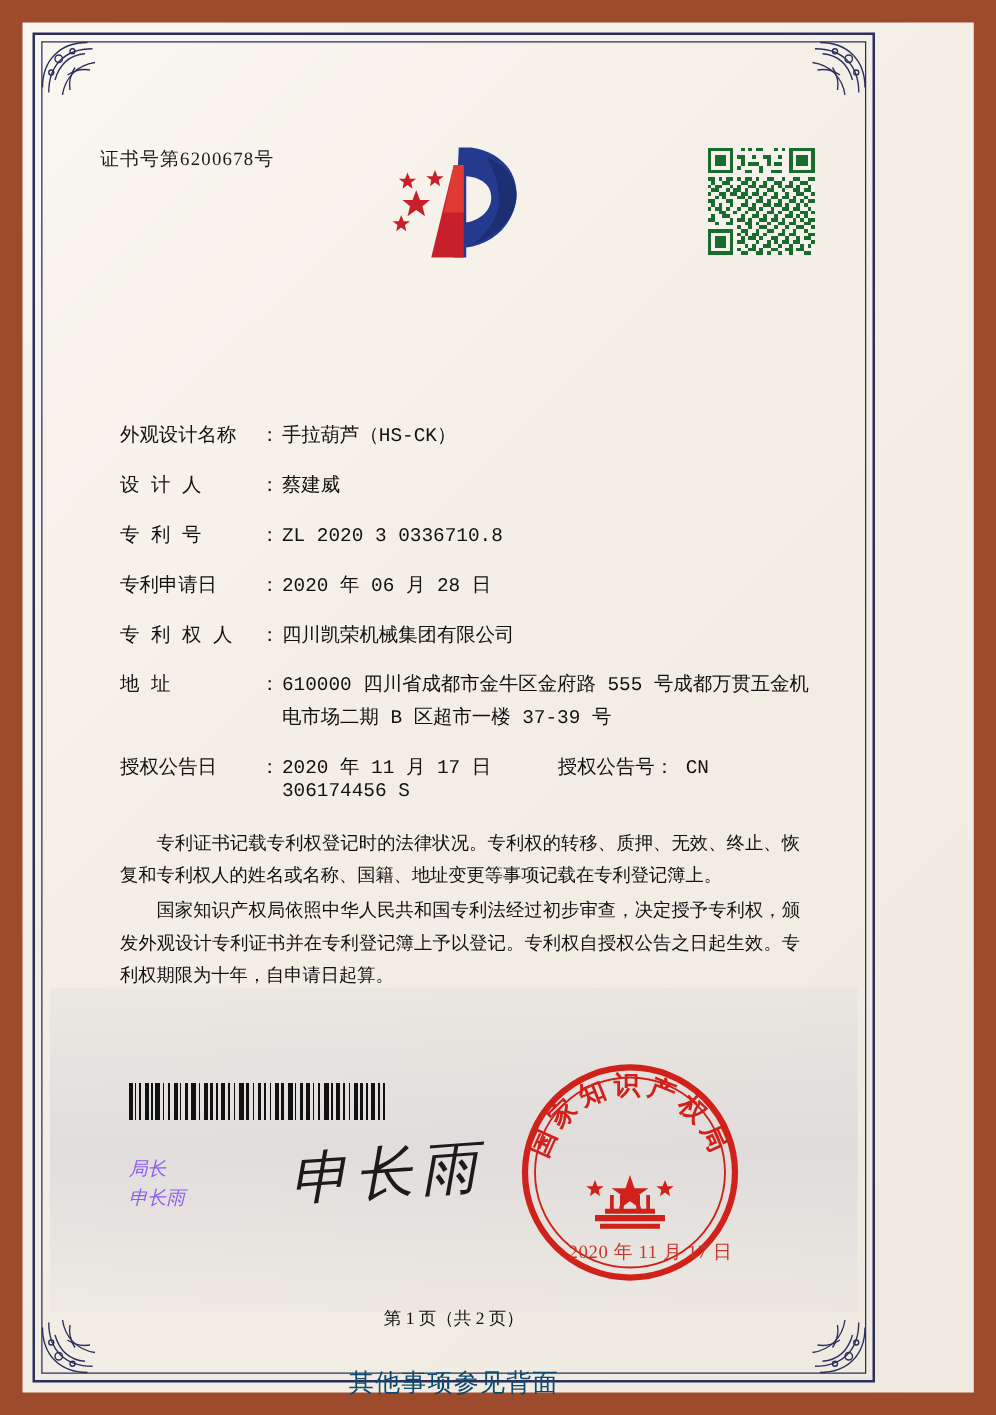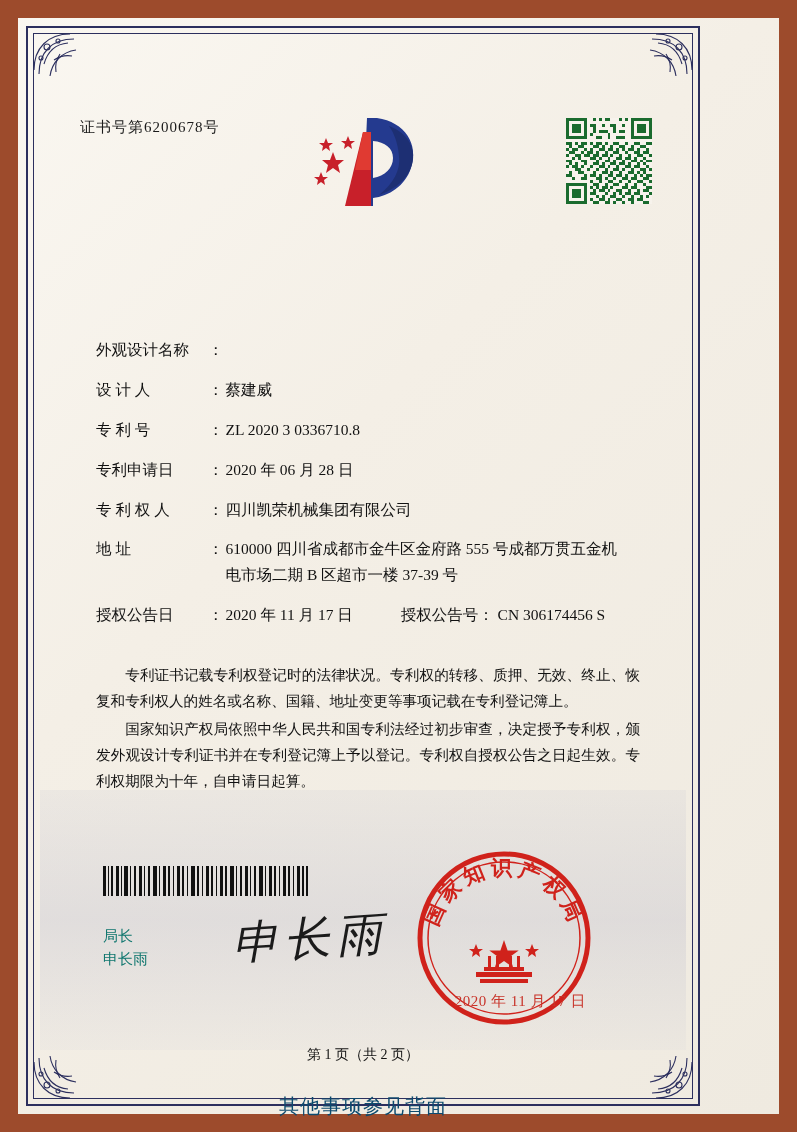--- a/index.html
+++ b/index.html
@@ -95,20 +95,21 @@
     right: 70px;
     top: 340px;
     font-size: 15.5px;
     color: #111;
     line-height: 1.25;
   }
   .field-row {
     display: flex;
     align-items: flex-start;
     margin-bottom: 20.5px;
+    font-family: Liberation Mono, monospace;
   }
   .field-label {
     width: 112px;
     flex: 0 0 112px;
     letter-spacing: 0px;
     white-space: nowrap;
   }
   .field-colon {
     flex: 0 0 auto;
     margin-right: 2px;
@@ -143,21 +144,22 @@
     top: 866px;
     width: 205px;
     height: 30px;
   }
   .signature-block {
     position: absolute;
     left: 103px;
     top: 925px;
     font-size: 15px;
     line-height: 1.55;
-    color: #0f766e;
+    color: #8b5cf6;
+    font-style: italic;
   }
   .handwriting {
     position: absolute;
     left: 232px;
     top: 908px;
     font-size: 46px;
     font-family: "DejaVu Serif", serif;
     color: #1b1b1b;
     letter-spacing: 6px;
     transform: rotate(-4deg);
@@ -510,20 +512,21 @@
       </g>
     </svg>
   </div>
 
 
   <div class="fields">
 
     <div class="field-row">
       <span class="field-label">外观设计名称</span>
       <span class="field-colon">：</span>
+      <span class="field-value">手拉葫芦（HS-CK）</span>
     </div>
 
     <div class="field-row">
       <span class="field-label">设  计  人</span>
       <span class="field-colon">：</span>
       <span class="field-value">蔡建威</span>
     </div>
 
     <div class="field-row">
       <span class="field-label">专  利  号</span>

